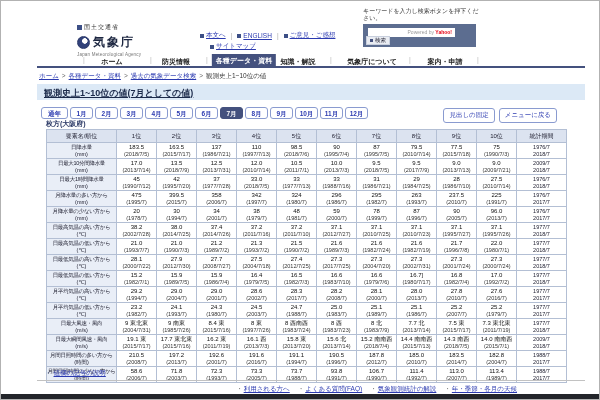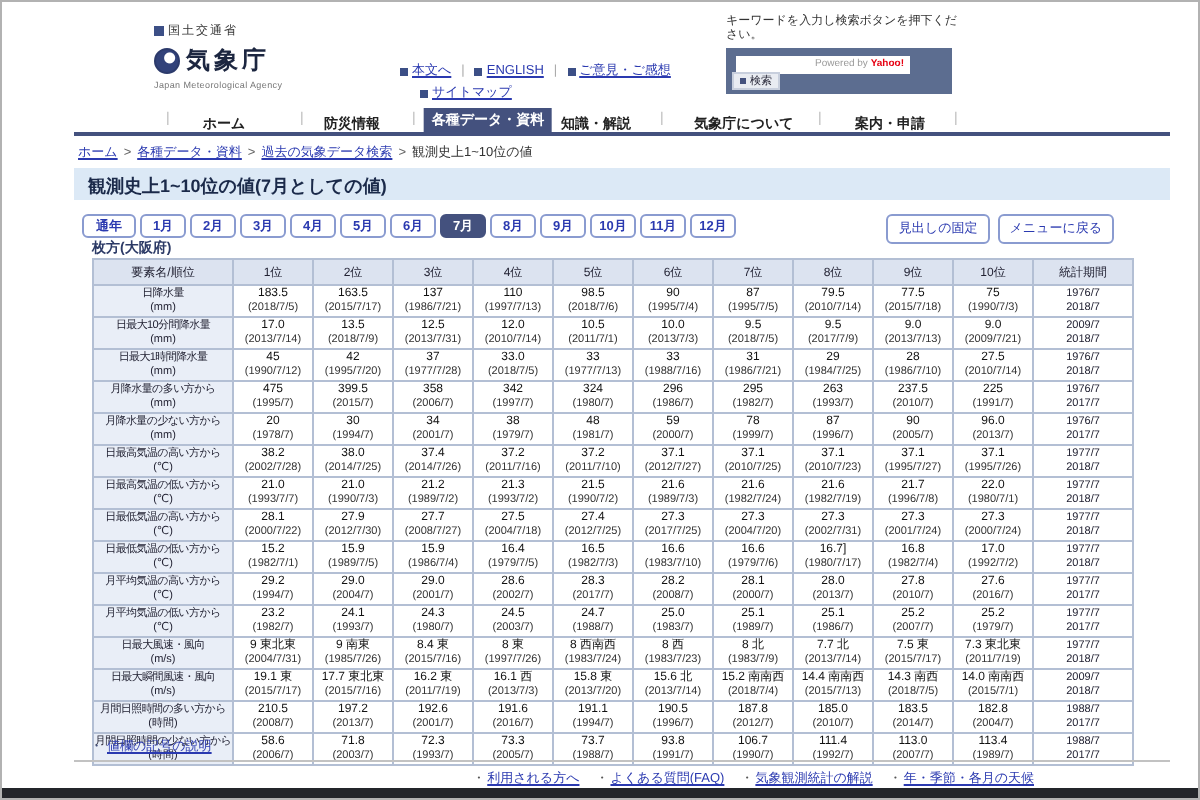--- a/index.html
+++ b/index.html
@@ -3,21 +3,21 @@
 <meta charset="utf-8">
 <style>
   html,body{margin:0;padding:0;}
   body{
     width:600px;height:400px;position:relative;overflow:hidden;
     background:#ffffff;border:1px solid #b2b2b2;box-sizing:border-box;
     font-family:"Liberation Sans","DejaVu Sans",sans-serif;color:#222;
   }
   a{cursor:pointer;}
   
-  .logo{position:absolute;left:76px;top:10px;}
+  .logo{position:absolute;left:76px;top:22px;}
   .mlit{font-size:6px;color:#333;display:flex;align-items:center;gap:2px;letter-spacing:1px;}
   .sq{width:5px;height:5px;background:#3c4f86;display:inline-block;}
   .agency-row{display:flex;align-items:center;gap:3px;margin-top:2px;}
   .jma-circle{width:13px;height:13px;border-radius:50%;box-sizing:border-box;
     background:radial-gradient(circle at 62% 36%, #ffffff 0 2.5px, #32427a 3px);
     border:1px solid #2c3a6b;}
   .agency-name{font-size:12px;font-weight:bold;color:#1c2640;letter-spacing:2px;}
   .agency-en{font-size:4.5px;color:#777;margin-top:1px;letter-spacing:0.2px;}
   .quick{position:absolute;left:199px;top:30px;font-size:6.5px;}
   .quick-row{display:flex;gap:5px;align-items:center;margin-bottom:2px;white-space:nowrap;}
@@ -39,21 +39,21 @@
   .nav-item{position:absolute;transform:translateX(-50%);top:3px;color:#222;white-space:nowrap;cursor:pointer;}
   .nav-item.active{top:0;height:13px;line-height:13px;background:#44517e;color:#fff;padding:0 4px;}
   .nav-sep{position:absolute;top:2px;color:#bbb;font-weight:normal;}
   .nav-underline{position:absolute;left:36px;top:65px;width:548px;height:2px;background:#44517e;}
   
   .breadcrumb{position:absolute;left:38px;top:71px;font-size:6.5px;color:#666;white-space:nowrap;}
   .breadcrumb a{color:#2b3ab0;text-decoration:underline;}
   .bc-sep{margin:0 3px;color:#666;}
   .bc-last{color:#333;}
   .title-bar{position:absolute;left:36px;top:83px;width:548px;height:16px;background:#dce9f6;}
-  .title-bar span{position:absolute;left:7px;top:3px;font-size:9px;font-weight:bold;color:#1b2a4a;}
+  .title-bar span{position:absolute;left:7px;top:3px;font-size:9px;font-weight:bold;color:#1b2a4a;text-decoration:underline;}
   .actions{position:absolute;top:102px;left:0;width:556px;text-align:right;}
   .act-btn{display:inline-block;border:1px solid #8a9bd0;border-radius:3px;background:#fff;color:#2b3ab0;
     font-size:6.5px;padding:2px 5px;margin-left:4px;cursor:pointer;}
   
   .tabs{position:absolute;left:40px;top:106px;white-space:nowrap;}
   .tab{display:inline-block;width:23px;height:12px;line-height:12px;text-align:center;border:1px solid #8a9bd0;
     border-radius:3px;background:#fff;color:#2b3ab0;font-size:6.5px;font-weight:bold;margin-right:2px;
     box-sizing:border-box;vertical-align:top;cursor:pointer;}
   .tab.tab-wide{width:27px;}
   .tab.active{background:#44517e;color:#fff;border-color:#44517e;}

